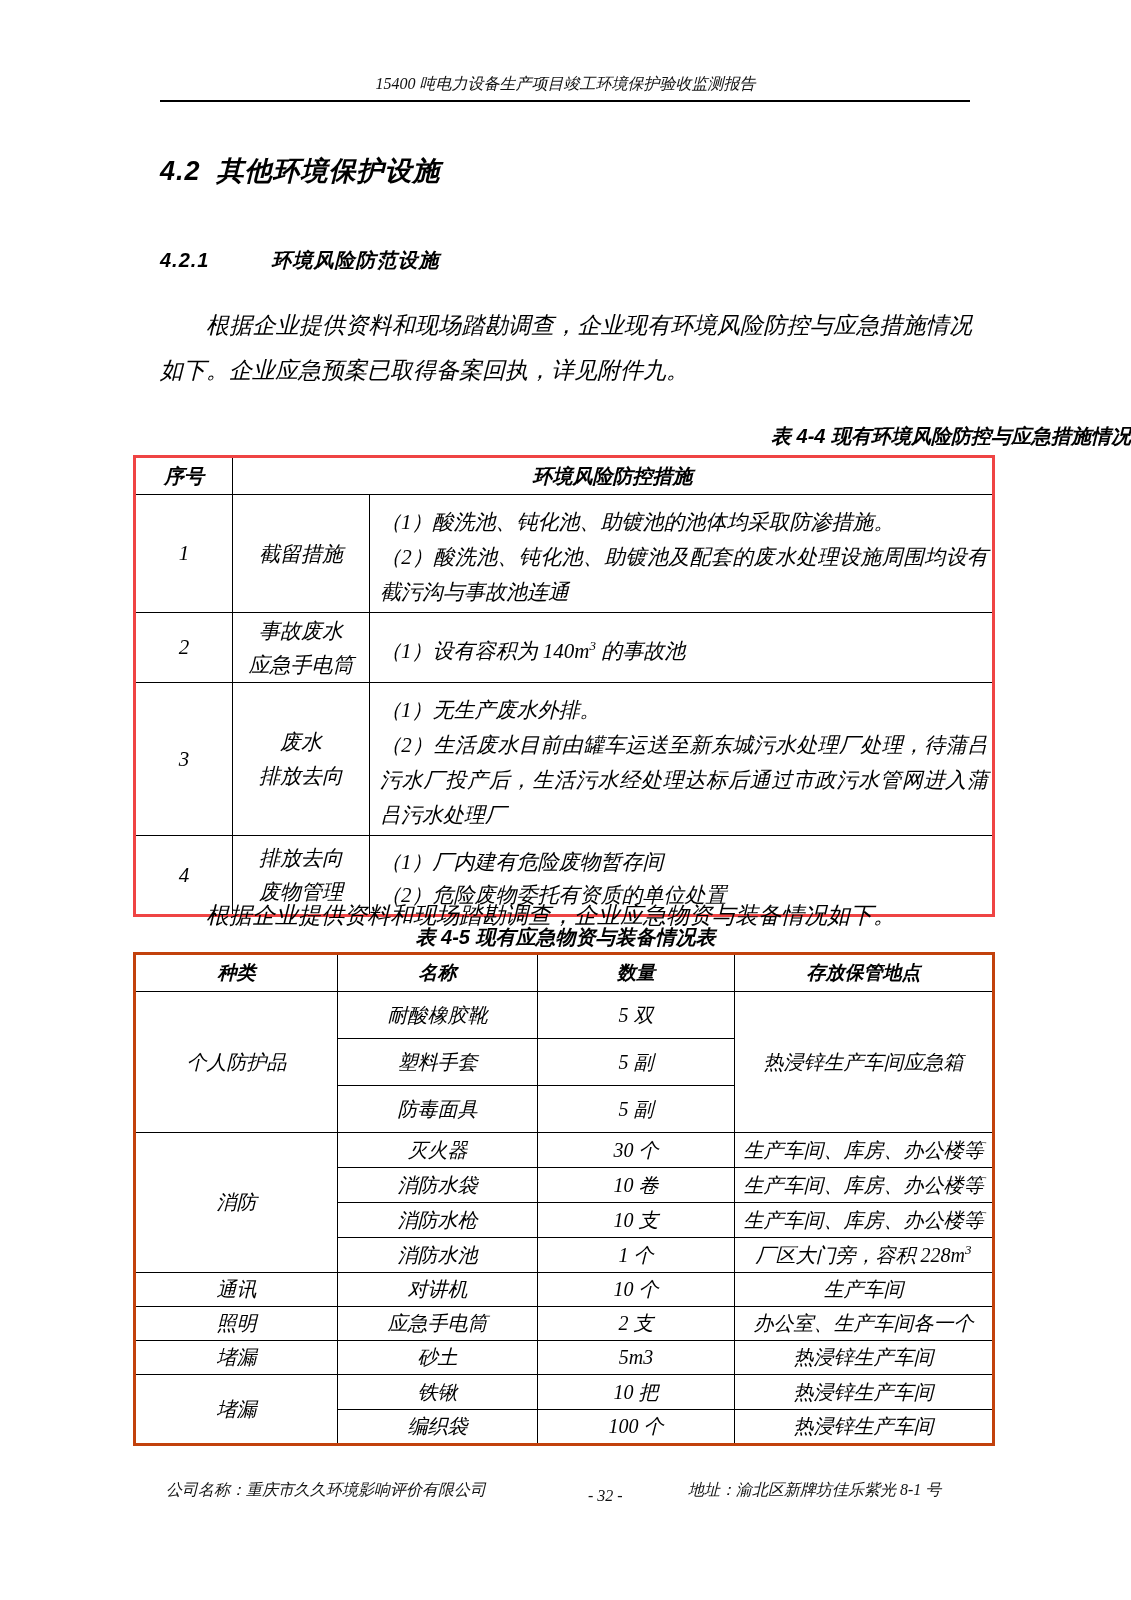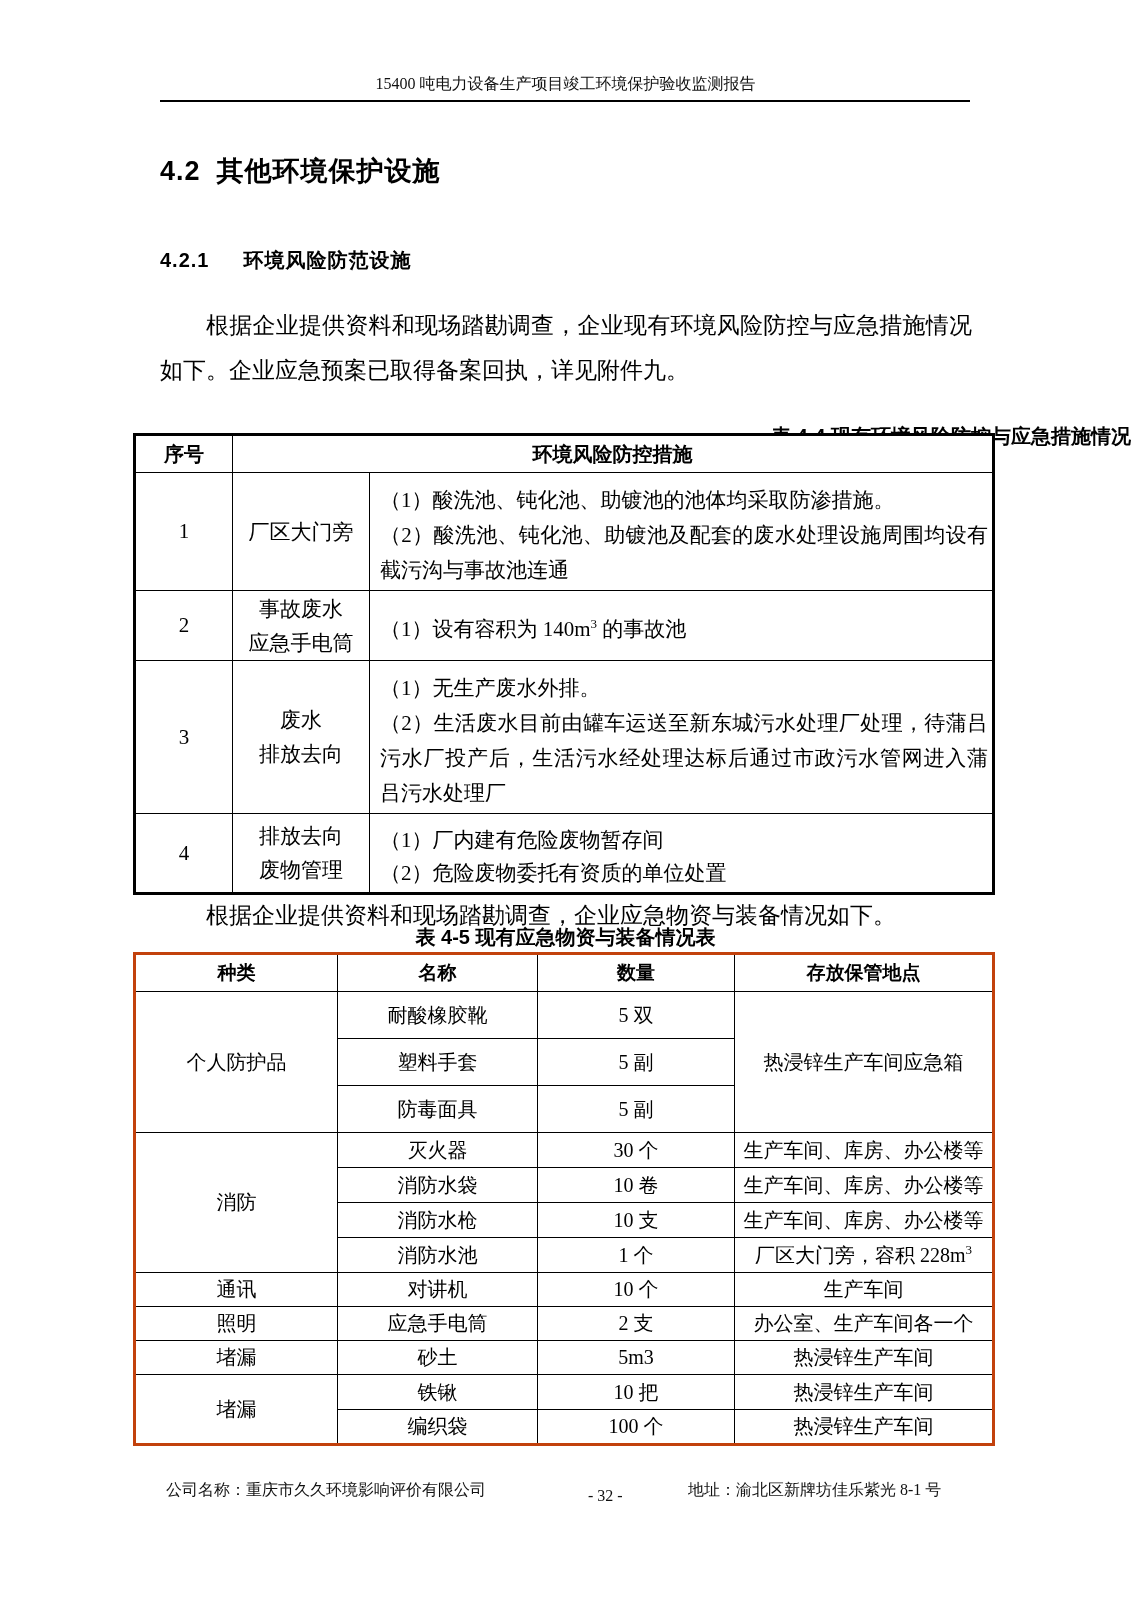--- a/index.html
+++ b/index.html
@@ -4,39 +4,39 @@
 <style>
   * { margin: 0; padding: 0; box-sizing: border-box; }
   html, body { background: #ffffff; }
   body {
     width: 1131px; height: 1600px;
     font-family: "Liberation Serif", "DejaVu Serif", serif;
     color: #000;
     position: relative;
     overflow: hidden;
   }
-  .page { position: absolute; left: 0; top: 0; width: 1131px; height: 1600px; background: #fff; }
+  .page { position: absolute; left: 0; top: 0; width: 1131px; height: 1600px; background: #fff; font-style: italic; }
 
   .hei { font-family: "Liberation Sans", "DejaVu Sans", sans-serif; font-weight: bold; }
 
   
   .header-title {
     position: absolute; top: 74px; left: 0; width: 100%;
     text-align: center; font-size: 16px; color: #111;
   }
   .header-rule {
     position: absolute; top: 100px; left: 160px; width: 810px;
     border-top: 2px solid #000; height: 0;
   }
 
   
   .h2 { position: absolute; top: 153px; left: 160px; font-size: 27px; letter-spacing: 1px; }
   .h2 .num { margin-right: 16px; }
   .h3 { position: absolute; top: 247px; left: 160px; font-size: 20px; letter-spacing: 1px; }
-  .h3 .num { margin-right: 34px; }
+  .h3 .num { margin-right: 62px; }
 
   
   .para {
     position: absolute; left: 160px; width: 812px;
     font-size: 23px; line-height: 45px;
     text-indent: 46px; text-align: justify;
   }
   .para1 { top: 303px; }
   .para2 { top: 893px; }
 
@@ -46,21 +46,21 @@
   .caption45 { top: 924px; }
 
   
   table {
     position: absolute; left: 133px;
     border-collapse: collapse; table-layout: fixed;
     width: 862px;
     background: #fff;
   }
   td { border: 1px solid #000; vertical-align: middle; overflow: hidden; }
-  table.t44 { top: 433px; border: 3px solid #000000; font-size: 21px; }
+  table.t44 { top: 455px; border: 3px solid #ef4444; font-size: 21px; }
   table.t45 { top: 952px; border: 3px solid #c2410c; font-size: 20px; }
 
   
   .t44 tr.r-head { height: 38px; }
   .t44 tr.r1 { height: 105px; }
   .t44 tr.r2 { height: 70px; }
   .t44 tr.r3 { height: 140px; }
   .t44 tr.r4 { height: 70px; }
   .t44 td.c-no { text-align: center; }
   .t44 td.c-cat { text-align: center; line-height: 34px; }
@@ -113,21 +113,21 @@
         <col style="width:137px">
         <col>
       </colgroup>
     <tbody>
         <tr class="r-head">
       <td class="c-head hei">序号</td>
       <td class="c-head hei" colspan="2">环境风险防控措施</td>
     </tr>
     <tr class="r1">
       <td class="c-no">1</td>
-      <td class="c-cat">厂区大门旁</td>
+      <td class="c-cat">截留措施</td>
       <td class="c-content">
         <div class="item">（1）酸洗池、钝化池、助镀池的池体均采取防渗措施。</div>
         <div class="item">（2）酸洗池、钝化池、助镀池及配套的废水处理设施周围均设有截污沟与事故池连通</div>
       </td>
     </tr>
     <tr class="r2">
       <td class="c-no">2</td>
       <td class="c-cat">
         <div>事故废水</div>
         <div>应急手电筒</div>

